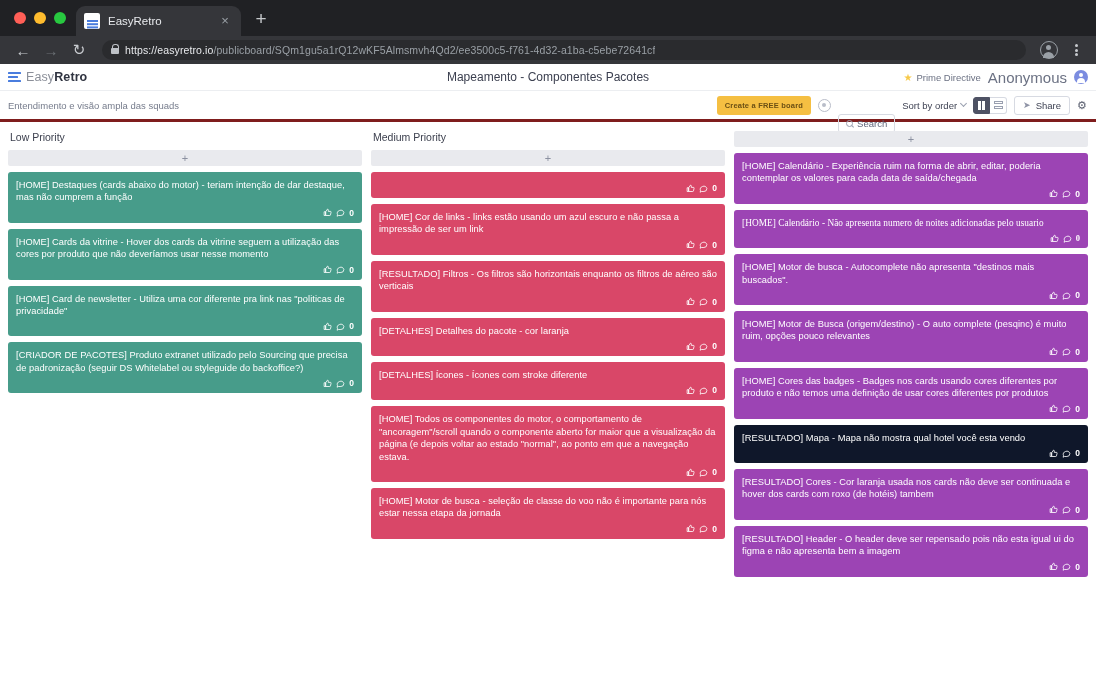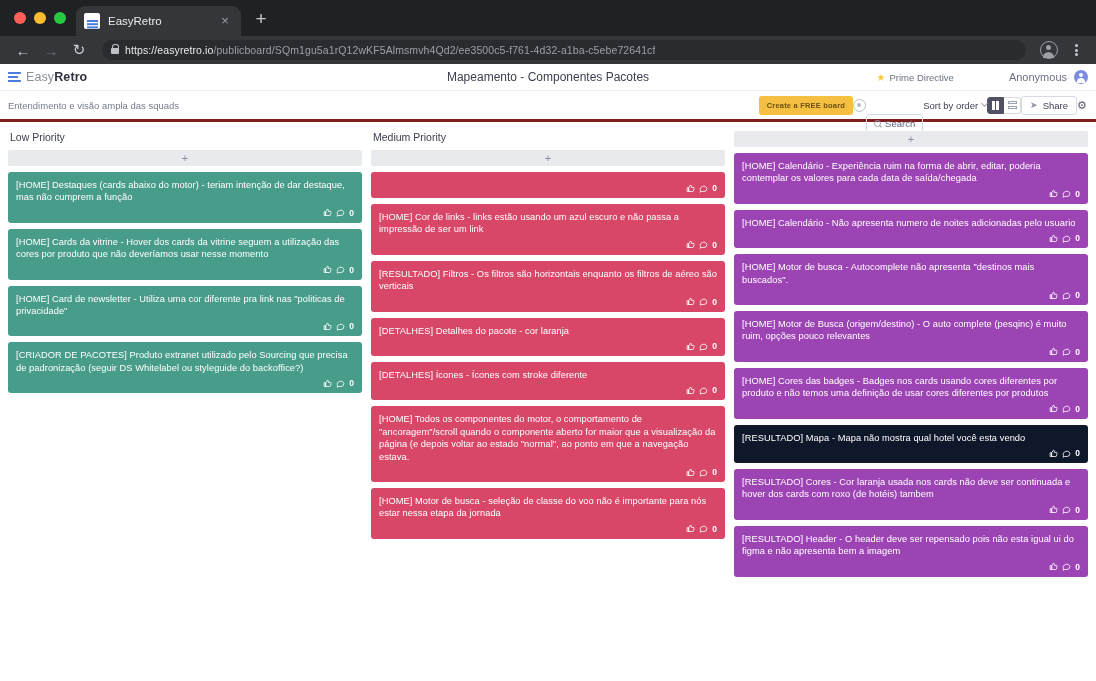--- a/index.html
+++ b/index.html
@@ -57,28 +57,28 @@
   .logo { display: flex; align-items: center; gap: 5px; }
   .logo-mark { width: 13px; height: 11px; display:flex; flex-direction:column; justify-content:space-between; }
   .logo-mark i { display:block; height:2.3px; background:#4a7dde; border-radius:.5px; }
   .logo-mark i:nth-child(1){ width:13px; } .logo-mark i:nth-child(2){ width:10px; } .logo-mark i:nth-child(3){ width:13px; }
   .logo-text { font-size: 12.5px; color: #8b8f99; letter-spacing: .1px; }
   .logo-text b { color: #2f3340; font-weight: 700; }
   .board-title { position: absolute; left: 0; right: 0; text-align: center; font-size: 12px; color: #3c4050; pointer-events: none; }
   .header-right { margin-left: auto; display: flex; align-items: center; gap: 7px; }
   .prime { display: flex; align-items: center; gap: 4px; font-size: 9.5px; color: #6b7183; }
   .star { color: #f7c948; font-size: 10px; }
-  .anon { font-size: 11px; color: #6b7183; margin-left: 48px; }
+  .anon { font-size: 15px; color: #6b7183; }
   .user-av { width: 14px; height: 14px; border-radius: 50%; background: #7b8ce0; position: relative; }
   .user-av:before { content:""; position:absolute; width:4px; height:4px; border-radius:50%; background:#fff; top:2.5px; left:5px; }
   .user-av:after { content:""; position:absolute; width:8px; height:5px; border-radius:4px 4px 0 0; background:#fff; bottom:1px; left:3px; }
 
   .sub-bar { height: 31px; background: #fff; border-bottom: 3px solid #7f1d1d; display: flex; align-items: center; padding: 0 8px; }
   .sub-desc { font-size: 9.5px; color: #767c8c; }
-  .sub-tools { margin-left: auto; display: flex; align-items: center; }
+  .sub-tools { margin-left: auto; display: flex; align-items: center; gap: 7px; }
   .btn-free { background: #f5bf42; color: #6b4f14; font-size: 7.5px; font-weight: 700; padding: 5px 8px; border-radius: 3px; letter-spacing: .2px; }
   .eye { width: 13px; height: 13px; border-radius: 50%; border: 1.2px solid #b9bdc9; position: relative; }
   .eye:before { content:""; position:absolute; width:4px; height:4px; border-radius:50%; background:#b9bdc9; top:3.3px; left:3.3px; }
   .searchbox { height: 19px; border: 1px solid #d7dae2; border-radius: 3px; display: flex; align-items: center; gap: 4px; padding: 0 7px; margin-top: 36px; }
   .mag { width: 7px; height: 7px; border: 1.2px solid #9aa0b0; border-radius: 50%; position: relative; }
   .mag:after { content:""; position:absolute; width:3.4px; height:1.2px; background:#9aa0b0; transform: rotate(45deg); bottom:-1.2px; right:-2.6px; }
   .searchbox span { font-size: 9.5px; color: #60657a; }
   .sortby { font-size: 9.5px; color: #3f4354; display: flex; align-items: center; gap: 4px; }
   .chev { width: 5px; height: 5px; border-right: 1.2px solid #9aa0b0; border-bottom: 1.2px solid #9aa0b0; transform: rotate(45deg); margin-top: -3px; }
   .viewtoggle { display: flex; }
@@ -412,21 +412,21 @@
                   </svg>
                 </span>
                 <span class="ico-cmt">
                   <svg width="9" height="9" viewBox="0 0 24 24" fill="none" stroke="#ffffff" stroke-width="2.2" stroke-linejoin="round">
                     <path d="M21 12a8 8 0 0 1-8 8H6l-3 2 1-4a8 8 0 1 1 17-6z"></path>
                   </svg>
                 </span>
                 <span class="cnt">0</span>
               </div>
             </div>
-            <div class="card" style="background: rgb(156, 68, 180);">
+            <div class="card" style="background: rgb(156, 68, 180); font-family: Liberation Serif, serif;">
               <div class="card-text">[HOME] Calendário - Não apresenta numero de noites adicionadas pelo usuario</div>
               <div class="card-foot">
                 <span class="ico-thumb">
                   <svg width="9" height="9" viewBox="0 0 24 24" fill="none" stroke="#ffffff" stroke-width="2.2" stroke-linejoin="round">
                     <path d="M7 10v10H3V10z"></path>
                     <path d="M7 10l5-7a2 2 0 0 1 2 2v4h5.5a2 2 0 0 1 2 2.4l-1.6 7a2 2 0 0 1-2 1.6H7z"></path>
                   </svg>
                 </span>
                 <span class="ico-cmt">
                   <svg width="9" height="9" viewBox="0 0 24 24" fill="none" stroke="#ffffff" stroke-width="2.2" stroke-linejoin="round">

